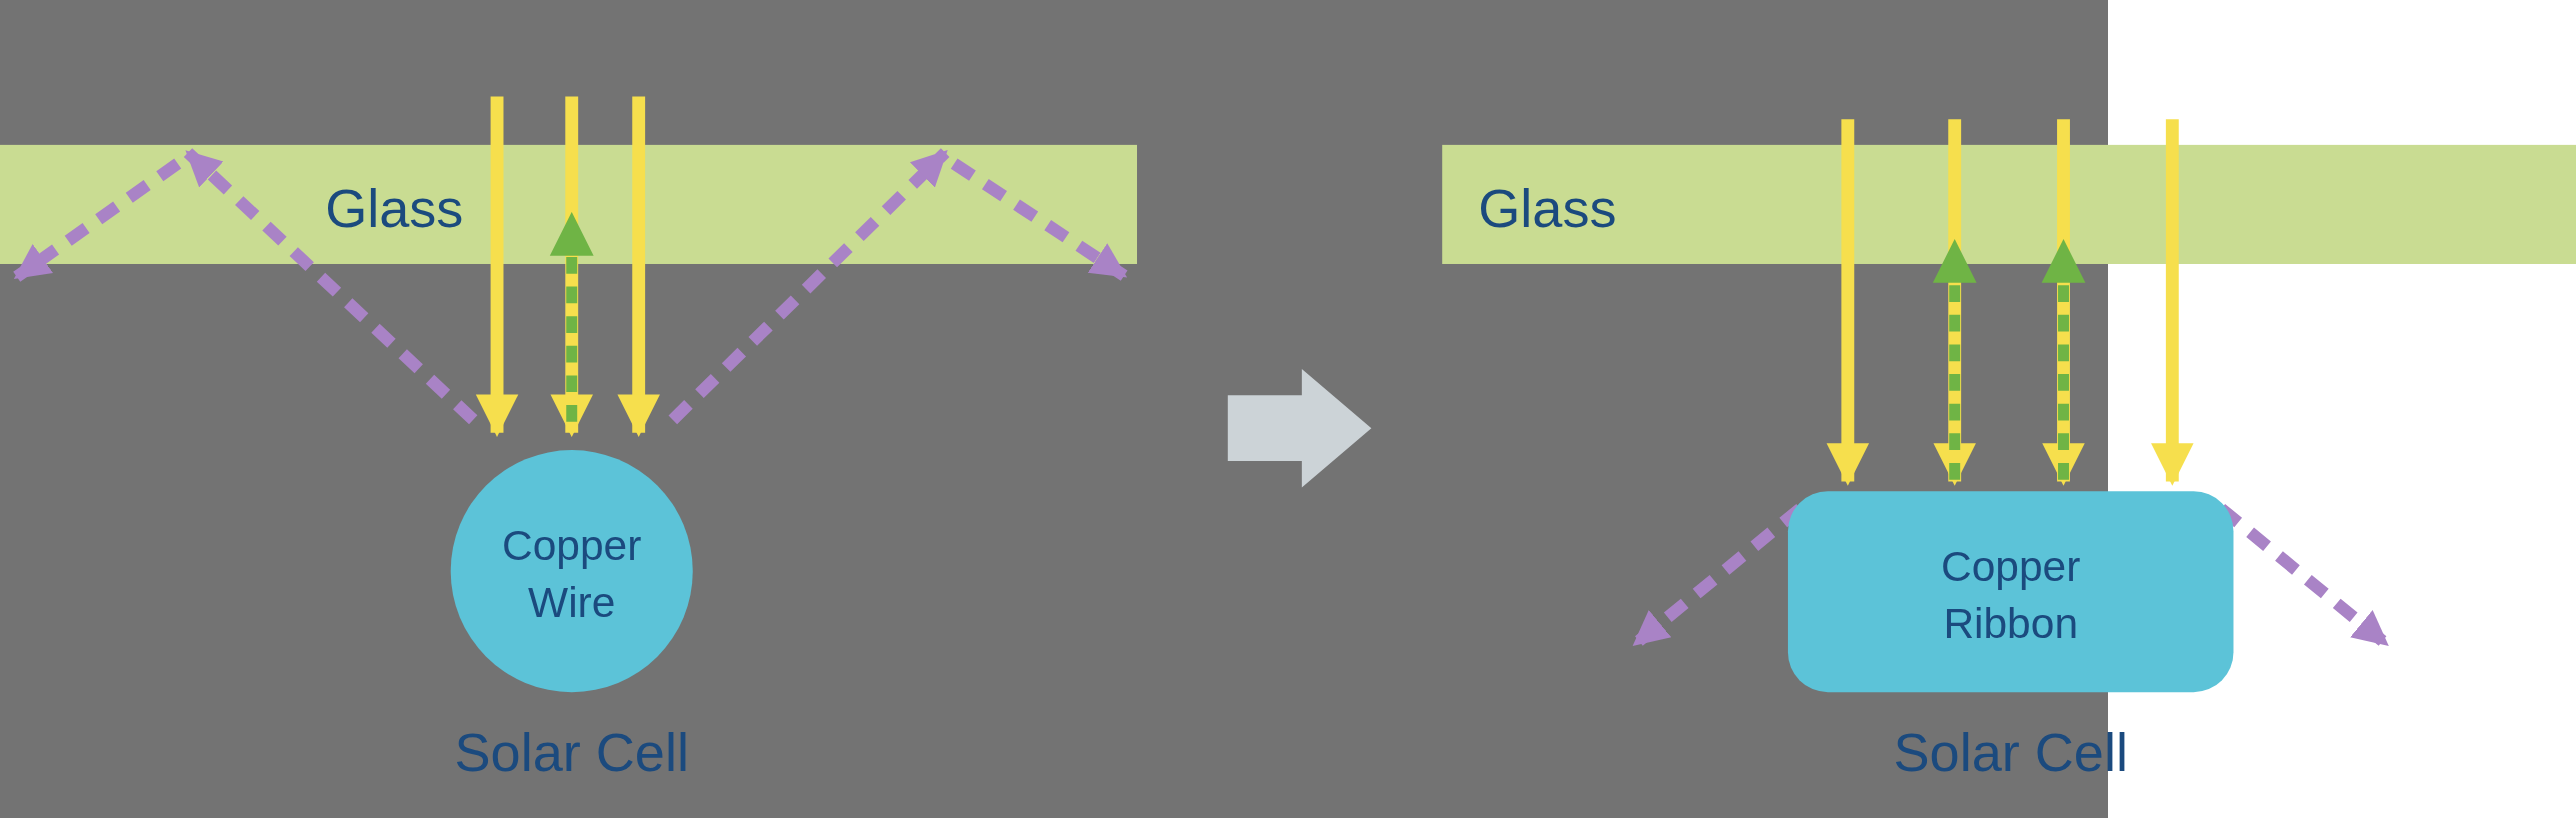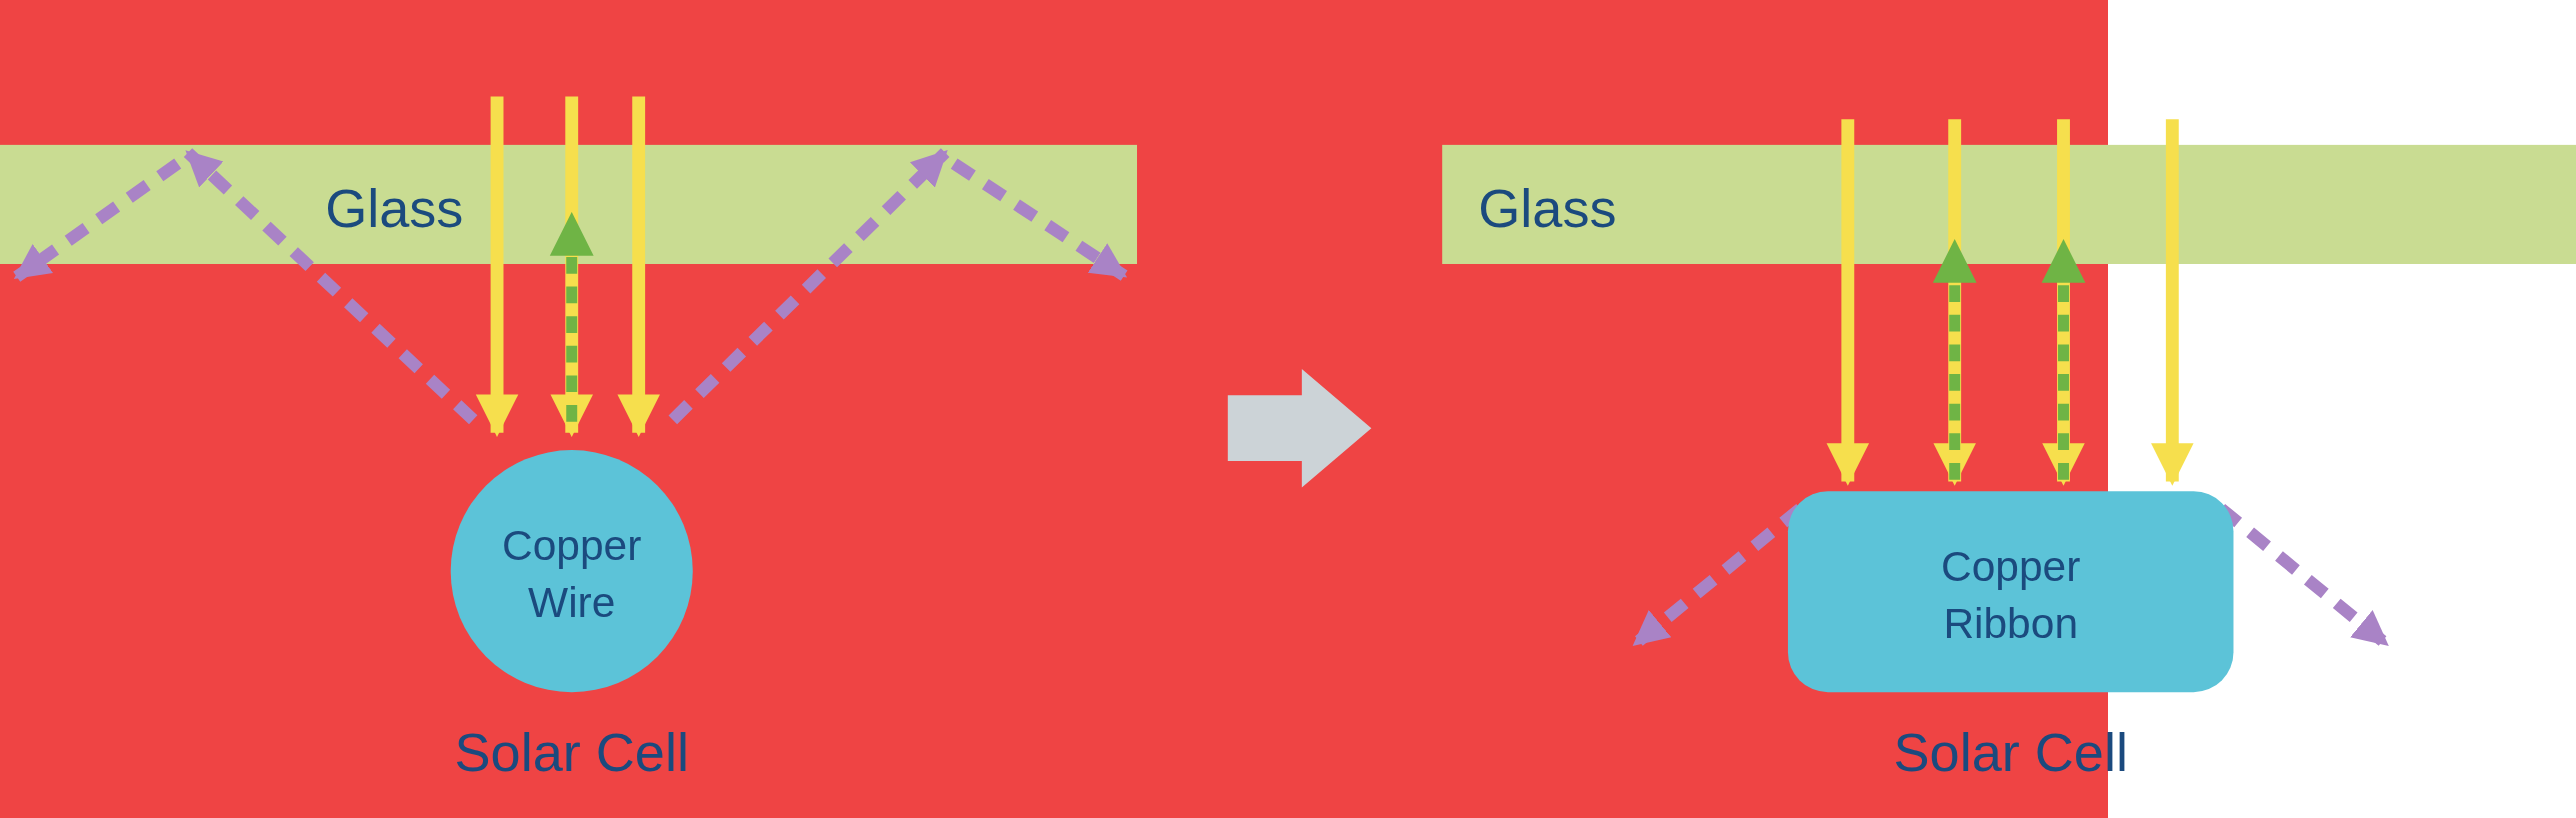--- a/index.html
+++ b/index.html
@@ -4,21 +4,21 @@
 <style>
   html, body {
     margin: 0;
     padding: 0;
     background: #ffffff;
   }
   .canvas-wrap {
     width: 2108px;
     height: 819px;
     position: relative;
-    background: #ef4444;
+    background: #737373;
   }
   svg { display: block; }
 
   .glass     { fill: #c9dc92; }
   .conductor { fill: #5cc3d8; }
   .transition{ fill: #ccd3d7; }
 
   .sun     { stroke: #f6df4d; stroke-width: 20; fill: none; }
   .refl    { stroke: #6fb445; stroke-width: 17; fill: none; stroke-dasharray: 26 20; }
   .scatter { stroke: #a983c6; stroke-width: 19; fill: none; stroke-dasharray: 34 24; }

